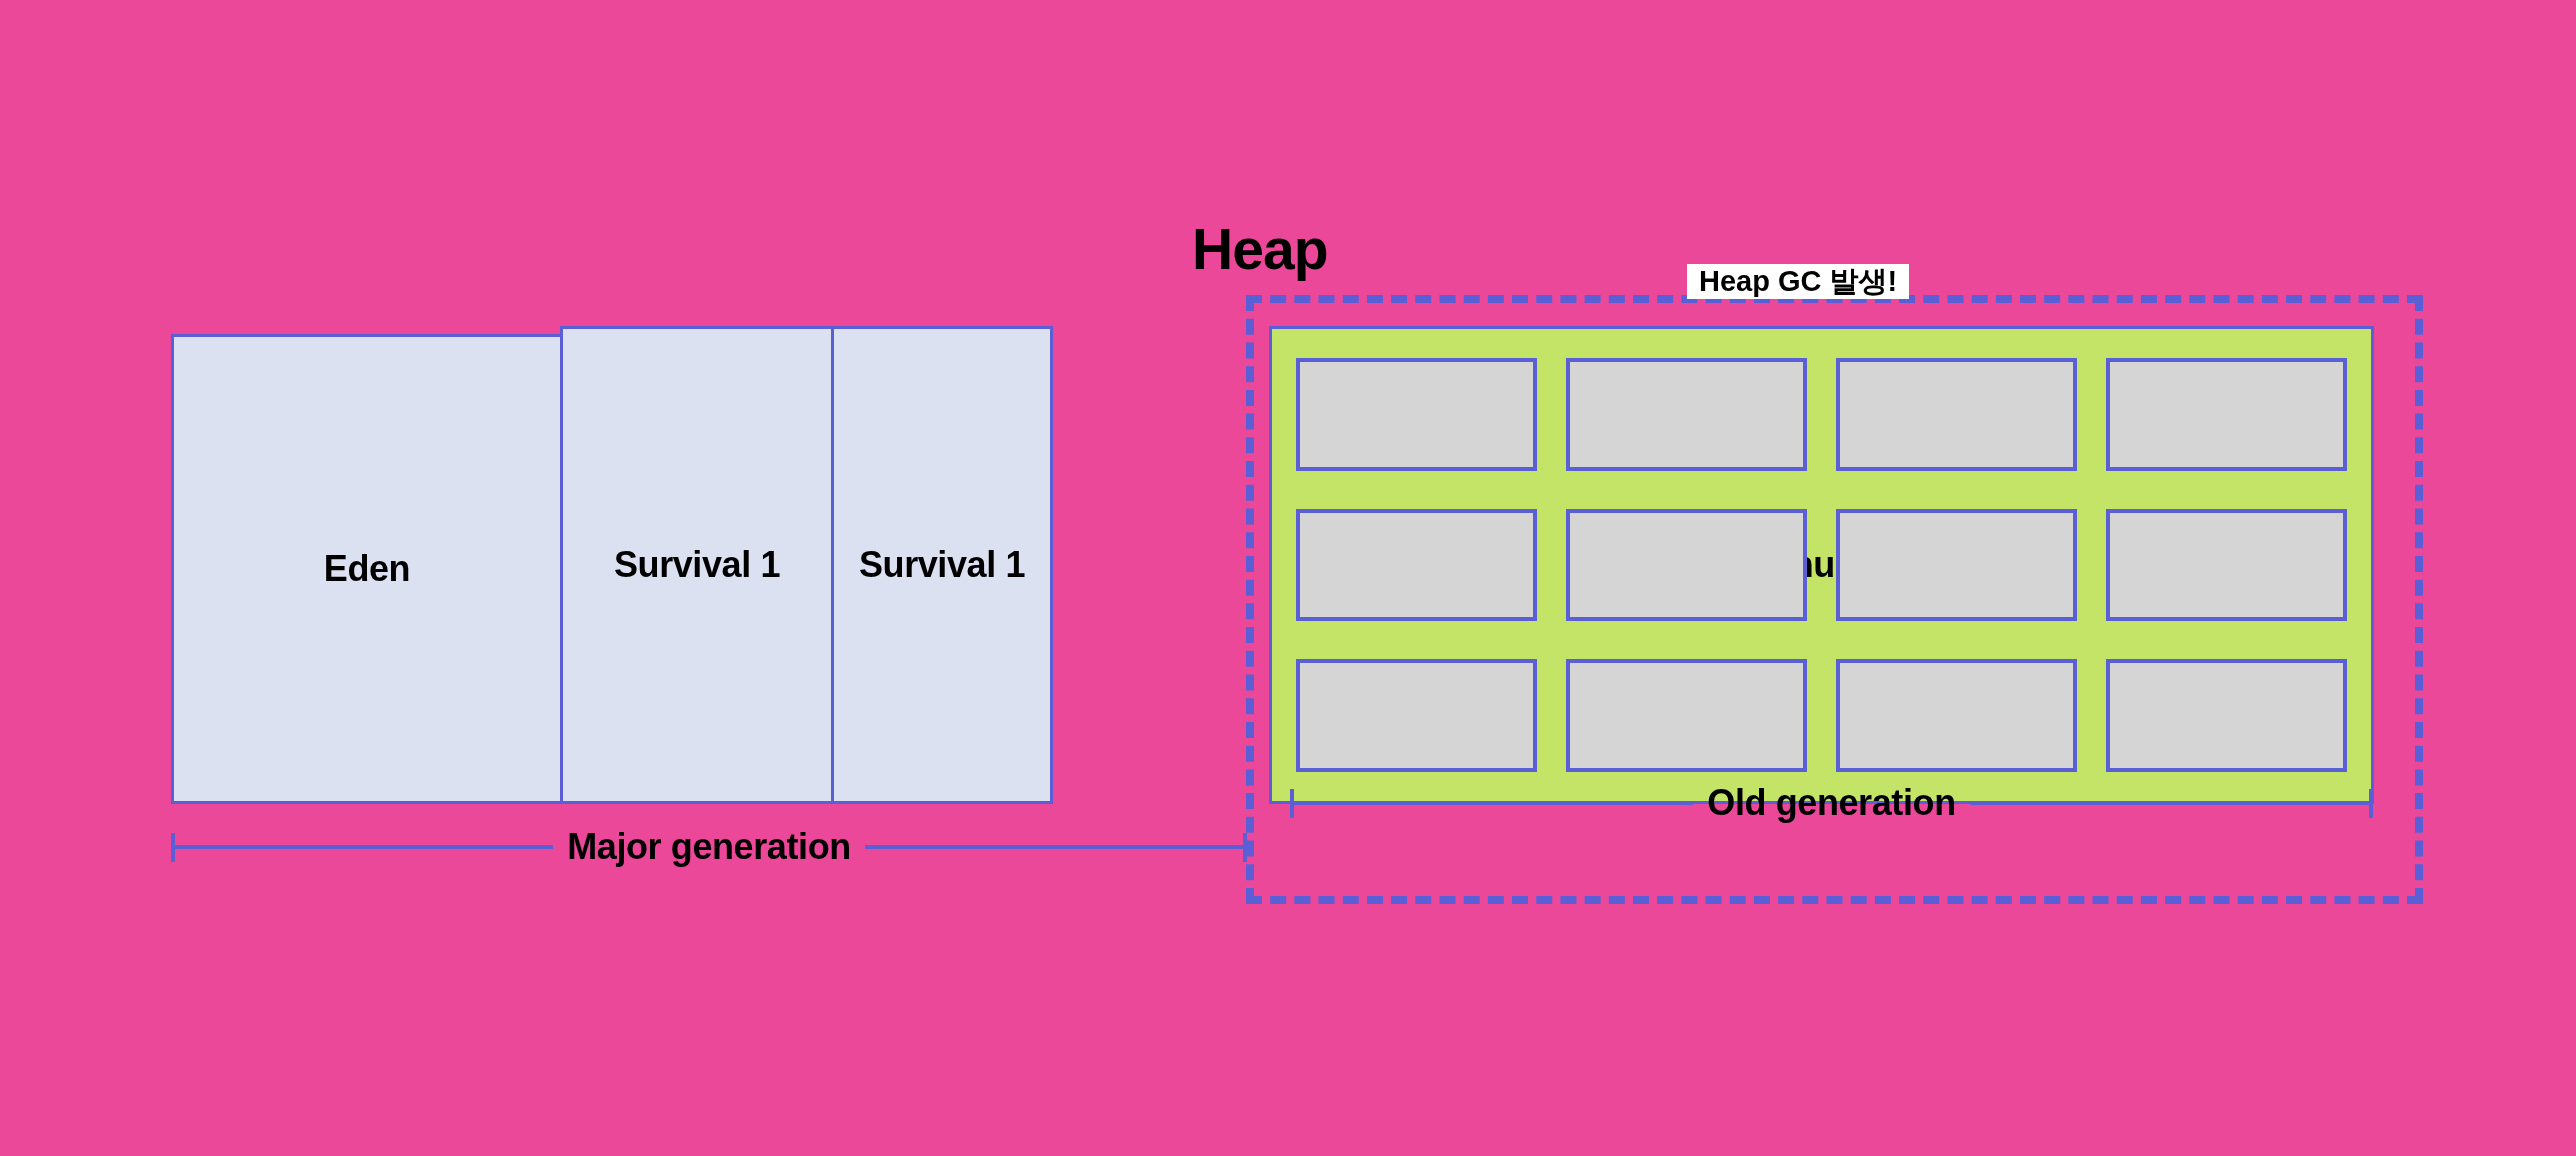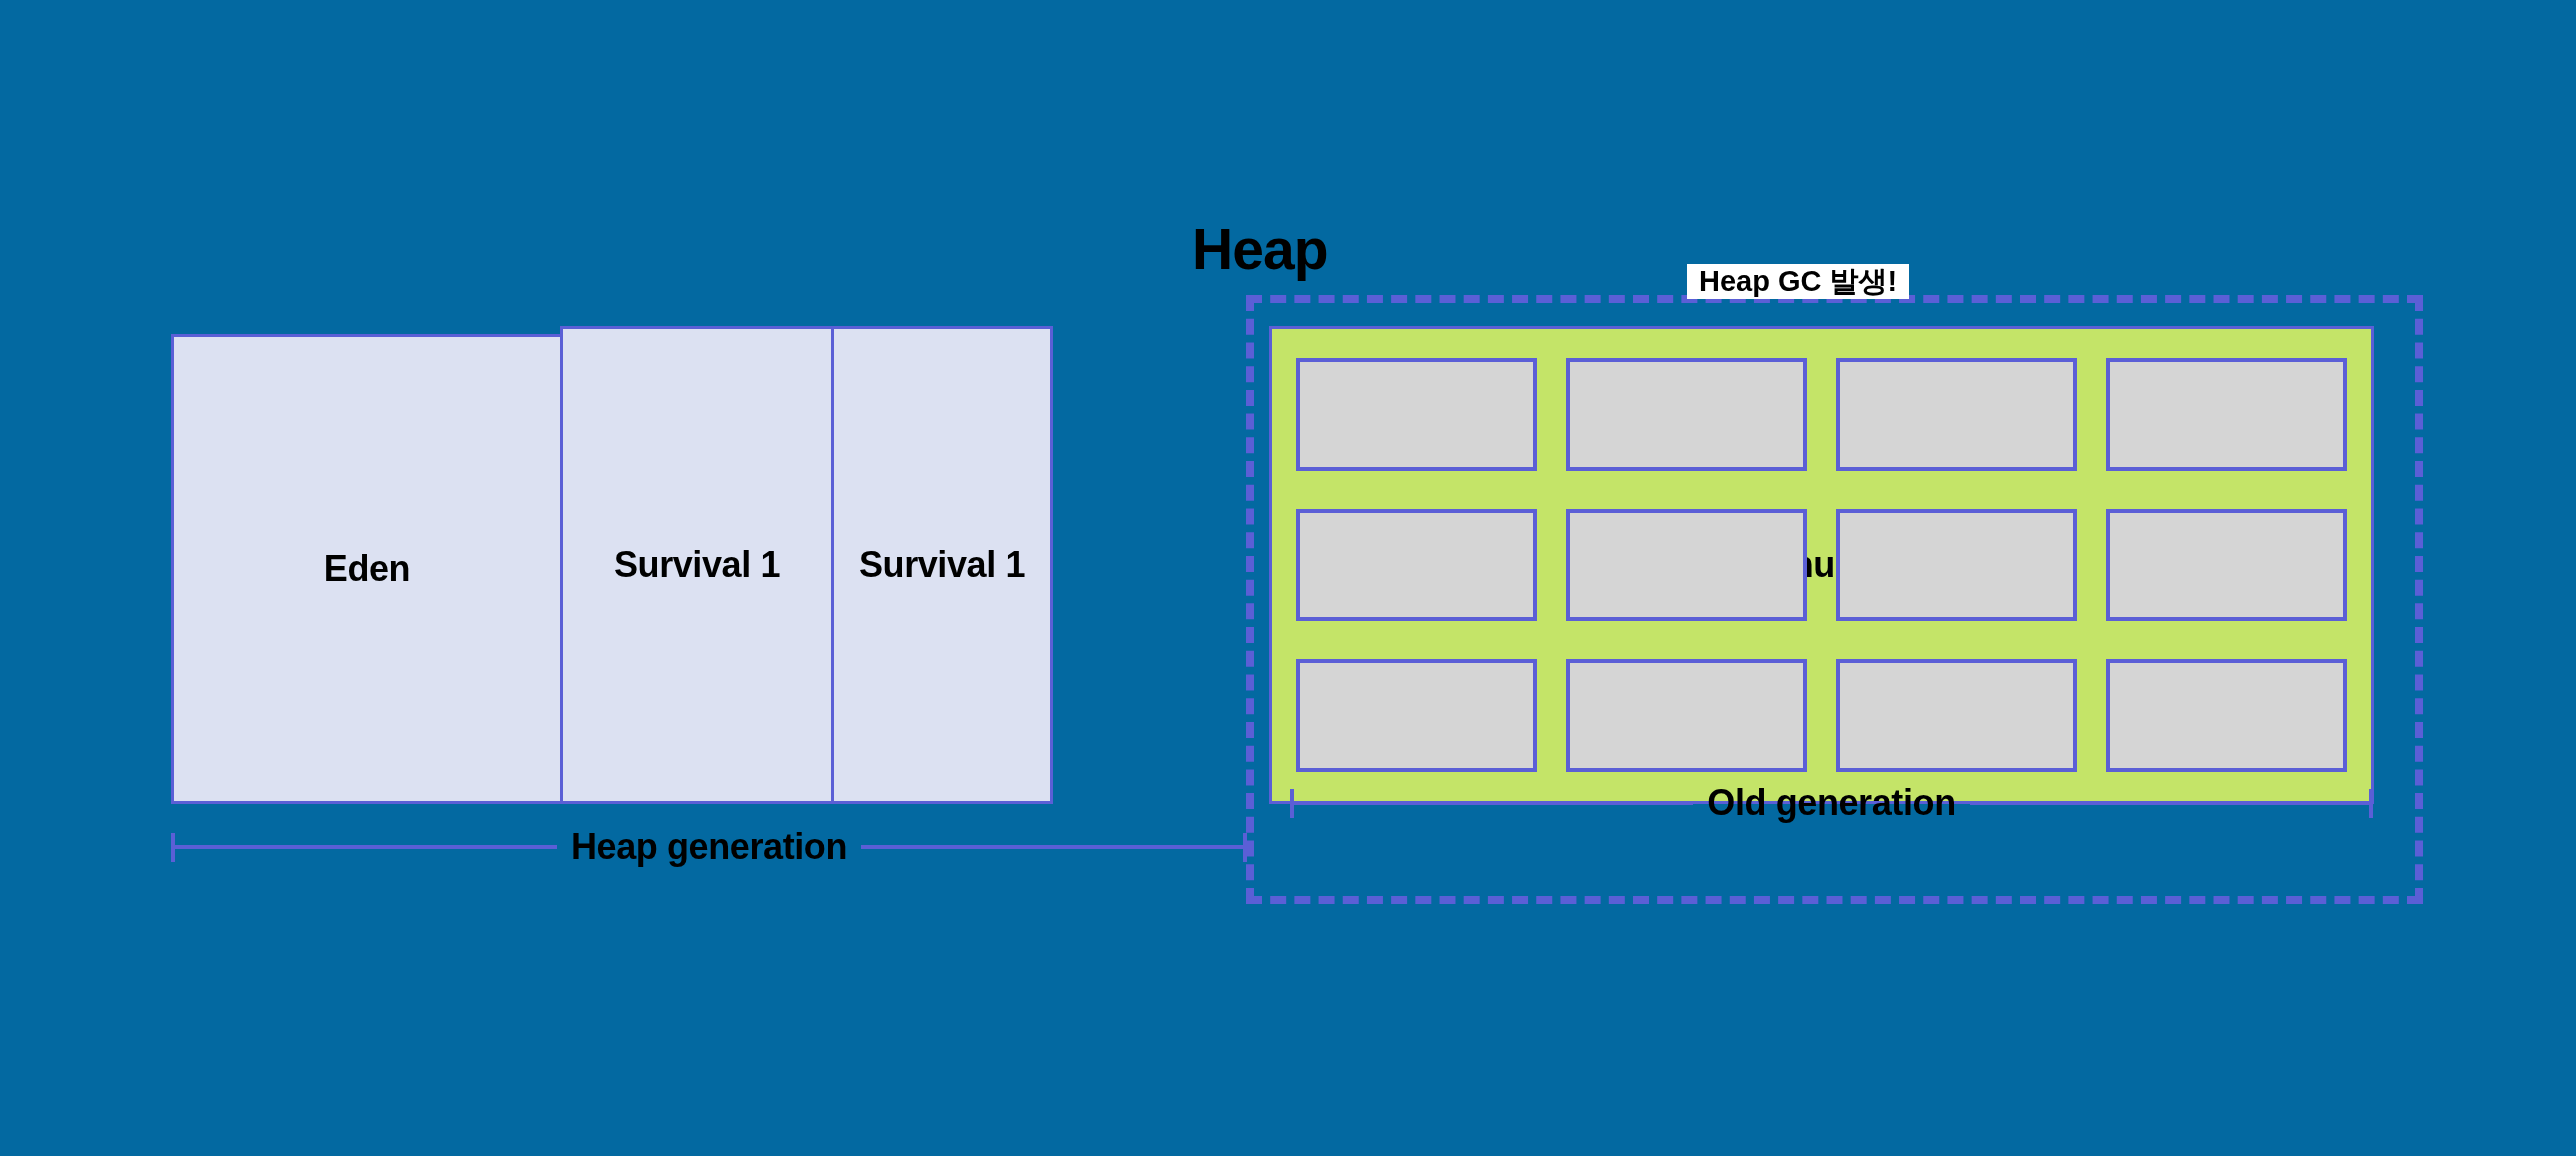--- a/index.html
+++ b/index.html
@@ -11,21 +11,21 @@
     width: 2576px;
     height: 1157px;
     font-family: "Liberation Sans", sans-serif;
     overflow: hidden;
   }
 
   #stage {
     position: relative;
     width: 2576px;
     height: 1157px;
-    background: #0369a1;
+    background: #ec4899;
   }
 
   
   .heap-title {
     position: absolute;
     left: 1192px;
     top: 221px;
     font-size: 57px;
     font-weight: bold;
     color: #000000;
@@ -213,21 +213,21 @@
       <div class="obj-box"></div>
       <div class="obj-box"></div>
     </div>
   </div>
 
   <div class="gc-dashed-label">Heap GC 발생!</div>
 
   <div class="bracket bracket-young">
     <span class="cap"></span>
     <span class="rule"></span>
-    <span class="bk-label">Heap generation</span>
+    <span class="bk-label">Major generation</span>
     <span class="rule"></span>
     <span class="cap"></span>
   </div>
 
   <div class="bracket bracket-old">
     <span class="cap"></span>
     <span class="rule"></span>
     <span class="bk-label">Old generation</span>
     <span class="rule"></span>
     <span class="cap"></span>

